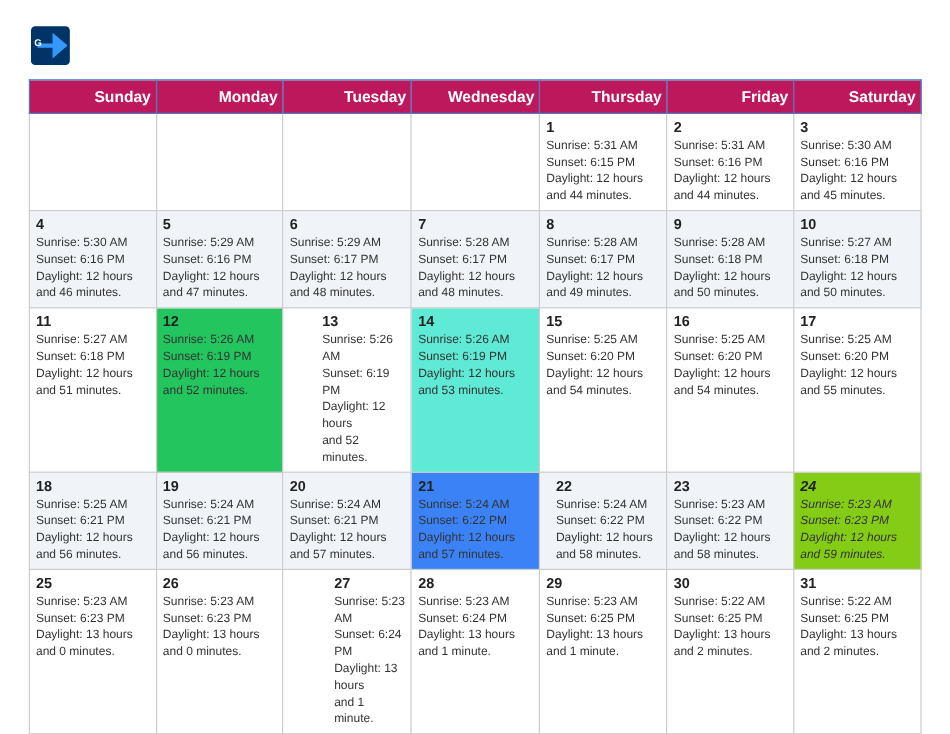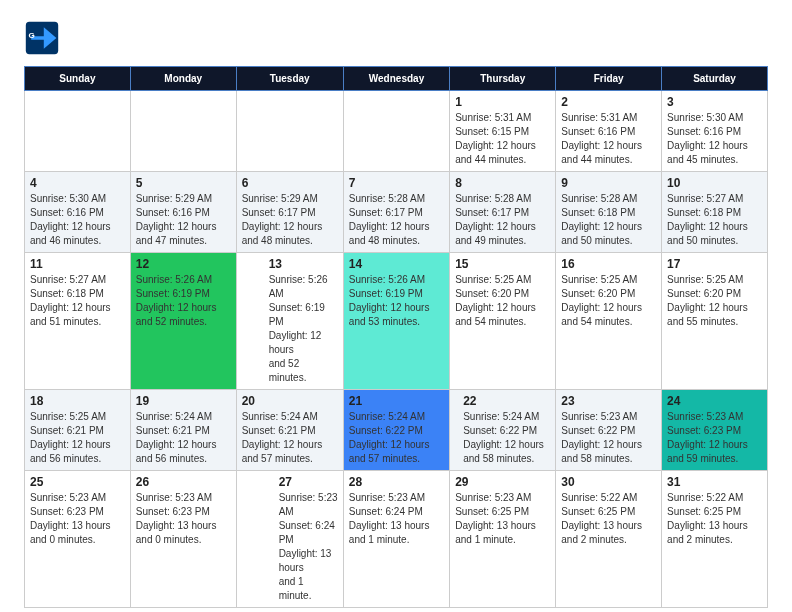--- a/index.html
+++ b/index.html
@@ -39,26 +39,26 @@
     .location {
       font-size: 15px;
       color: #333;
     }
     .calendar-table {
       width: 100%;
       border-collapse: collapse;
       border: 1px solid #aaa;
     }
     .calendar-table th {
-      background-color: #0f172a;
+      background-color: #be185d;
       color: #fff;
-      font-size: 10px;
+      font-size: 13px;
       font-weight: bold;
       padding: 6px 4px;
-      text-align: center;
+      text-align: right;
       border: 1px solid #4a7ec5;
     }
     .calendar-table td {
       vertical-align: top;
       font-size: 10.5px;
       color: #222;
       padding: 4px 5px;
       border: 1px solid #ccc;
       width: 108px;
       min-height: 80px;
@@ -281,21 +281,21 @@
 Daylight: 12 hours
 and 58 minutes.</div>
           </td>
           <td style="background: rgb(240, 244, 248);">
             <span class="day-number">23</span>
             <div class="day-info" style="white-space: pre-line;">Sunrise: 5:23 AM
 Sunset: 6:22 PM
 Daylight: 12 hours
 and 58 minutes.</div>
           </td>
-          <td style="background: #14b8a6;">
+          <td style="background: #84cc16; font-style: italic;">
             <span class="day-number">24</span>
             <div class="day-info" style="white-space: pre-line;">Sunrise: 5:23 AM
 Sunset: 6:23 PM
 Daylight: 12 hours
 and 59 minutes.</div>
           </td>
         </tr>
         <tr>
           <td style="background: rgb(255, 255, 255);">
             <span class="day-number">25</span>

